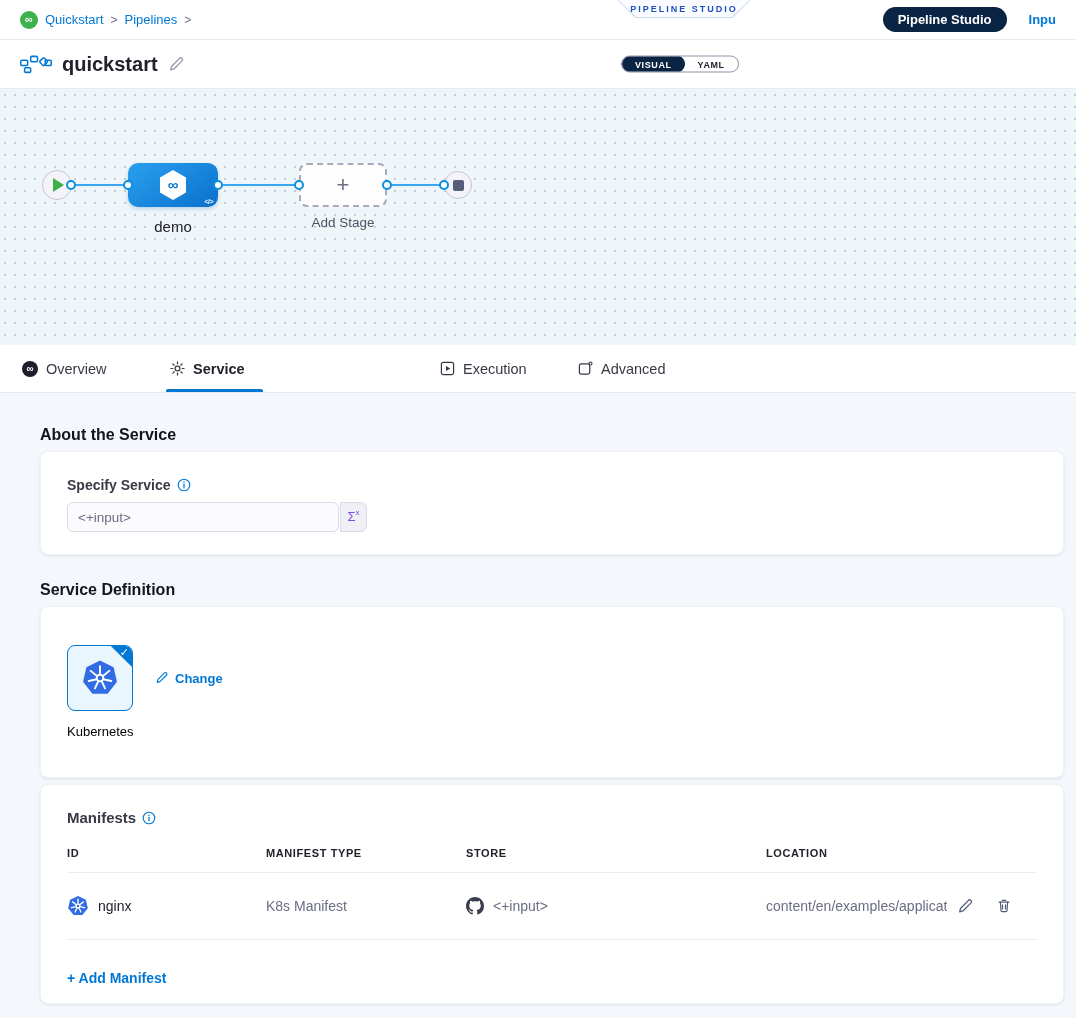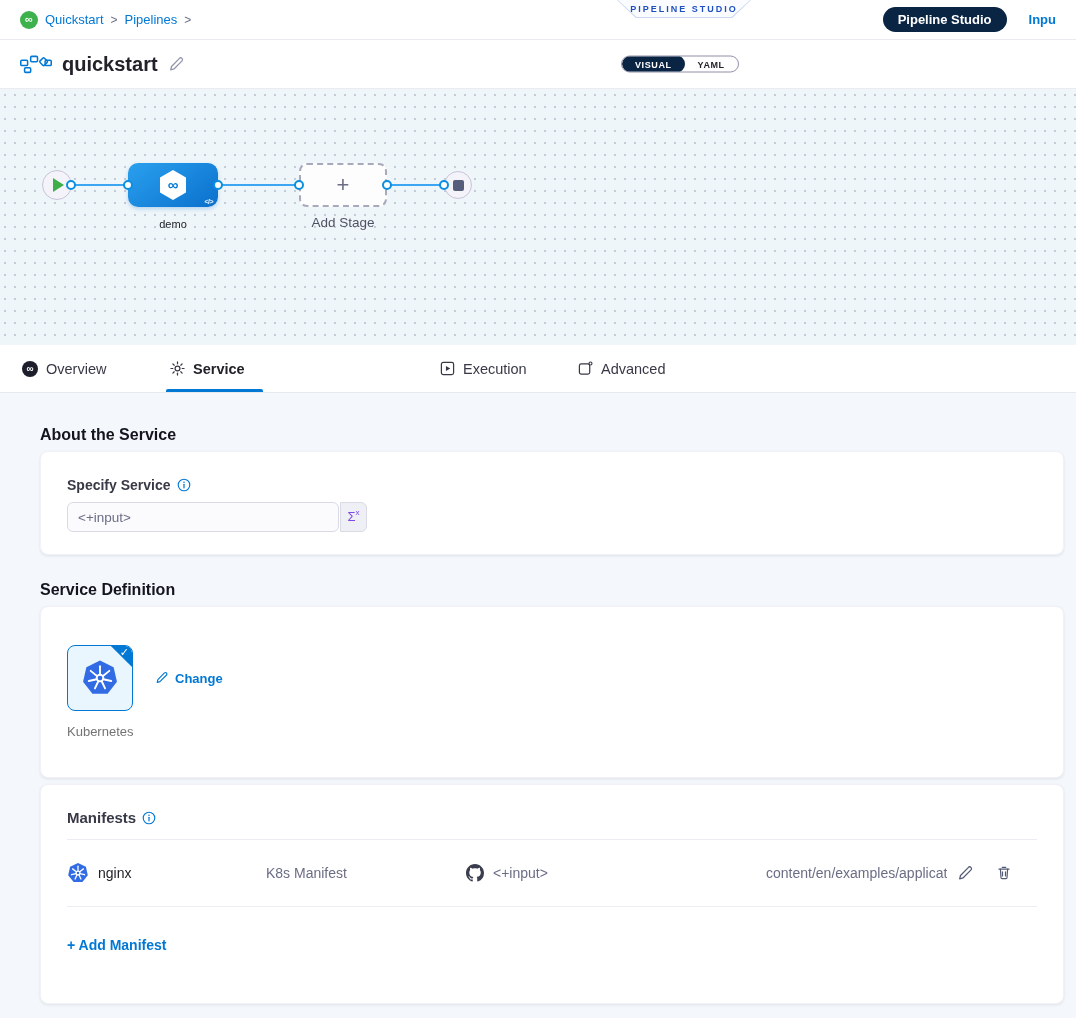--- a/index.html
+++ b/index.html
@@ -55,21 +55,21 @@
   .end-node { left:444px; top:82px; width:28px; height:28px; border-radius:50%;
     background:#f4f3fa; border:1px solid #c6c4d8; display:flex; align-items:center;
     justify-content:center; cursor:pointer; }
   .stop-sq { width:11px; height:11px; background:#565d7a; border-radius:2px; }
   .stage-node { left:128px; top:74px; width:90px; height:44px; border-radius:10px;
     background:linear-gradient(145deg,#2aa0ee,#0a70cd); display:flex; align-items:center;
     justify-content:center; cursor:pointer; box-shadow:0 2px 4px rgba(10,112,205,.25); }
   .stage-code { position:absolute; right:5px; bottom:2px; color:rgba(255,255,255,.92);
     font-size:7px; font-weight:bold; letter-spacing:-.5px; }
   .stage-label { position:absolute; left:128px; top:129px; width:90px; text-align:center;
-    font-size:11px; color:#22222a; z-index:2; }
+    font-size:15px; color:#22222a; z-index:2; }
   .addstage-node { left:299px; top:74px; width:88px; height:44px; border-radius:8px;
     background:#fdfdfe; border:2px dashed #a9a9bc; display:flex; align-items:center;
     justify-content:center; cursor:pointer; }
   .addstage-plus { font-size:22px; color:#6b6d85; font-weight:300; line-height:1; }
   .addstage-label { position:absolute; left:284px; top:126px; width:118px; text-align:center;
     font-size:13.5px; color:#4f5162; z-index:2; }
   .port { position:absolute; top:91px; width:10px; height:10px; border-radius:50%;
     background:#fff; border:2px solid #0b8fe0; z-index:3; }
 
   
@@ -106,21 +106,21 @@
   .card-def { margin-top:7px; height:172px; padding:24px 26px; }
   .dep-row { display:flex; align-items:center; margin-top:14px; }
   .k8s-tile { position:relative; width:66px; height:66px; border-radius:8px;
     background:#eaf6fd; border:1px solid #0278d5; display:flex; align-items:center;
     justify-content:center; cursor:pointer; overflow:hidden; }
   .tile-badge { position:absolute; top:0; right:0; width:24px; height:24px; background:#0278d5;
     clip-path:polygon(12% 0,100% 0,100% 88%); }
   .tile-check { position:absolute; top:0px; right:3px; color:#fff; font-size:11px; }
   .change-link { display:flex; align-items:center; gap:6px; margin-left:22px;
     color:#0278d5; font-size:13px; font-weight:600; cursor:pointer; }
-  .k8s-caption { margin-top:13px; font-size:13px; color:#737373; }
+  .k8s-caption { margin-top:13px; font-size:13px; color:#000000; }
 
   .card-manifests { margin-top:6px; height:220px; padding:24px 26px 0 26px; }
   .man-grid { display:grid; grid-template-columns:199px 200px 300px 1fr; align-items:center; }
   .man-head { margin-top:21px; font-size:11px; font-weight:bold; letter-spacing:.6px;
     color:#22222a; }
   .man-divider { border-bottom:1px solid #ececf2; margin-top:13px; }
   .man-row { height:66px; font-size:14px; color:#6b6d85; }
   .cell-id { display:flex; align-items:center; gap:9px; font-size:14px; color:#22222a; }
   .cell-store { display:flex; align-items:center; gap:9px; }
   .cell-loc { display:flex; align-items:center; }
@@ -306,20 +306,26 @@
   <div class="card card-manifests">
     <div class="field-label" style="font-size:15px">
       <span>Manifests</span>
       <svg width="14" height="14" viewBox="0 0 16 16">
         <circle cx="8" cy="8" r="6.6" fill="none" stroke="#0278d5" stroke-width="1.3"></circle>
         <circle cx="8" cy="4.8" r="0.9" fill="#0278d5"></circle>
         <line x1="8" y1="7.2" x2="8" y2="11.2" stroke="#0278d5" stroke-width="1.4" stroke-linecap="round"></line>
       </svg>
     </div>
 
+    <div class="man-grid man-head">
+      <span>ID</span>
+      <span>MANIFEST TYPE</span>
+      <span>STORE</span>
+      <span>LOCATION</span>
+    </div>
     <div class="man-divider"></div>
 
     <div class="man-grid man-row">
       <span class="cell-id">
         <svg width="22" height="22" viewBox="0 0 24 24">
           <polygon points="12,1 20.6,5.2 22.7,14.4 16.8,21.9 7.2,21.9 1.3,14.4 3.4,5.2" fill="#326ce5"></polygon>
           <circle cx="12" cy="12" r="2.1" fill="none" stroke="#fff" stroke-width="1.4"></circle>
           <g stroke="#fff" stroke-width="1.4" stroke-linecap="round">
             <line x1="12" y1="9.6" x2="12" y2="4.5"></line>
             <line x1="13.9" y1="10.7" x2="17.9" y2="7.5"></line>

